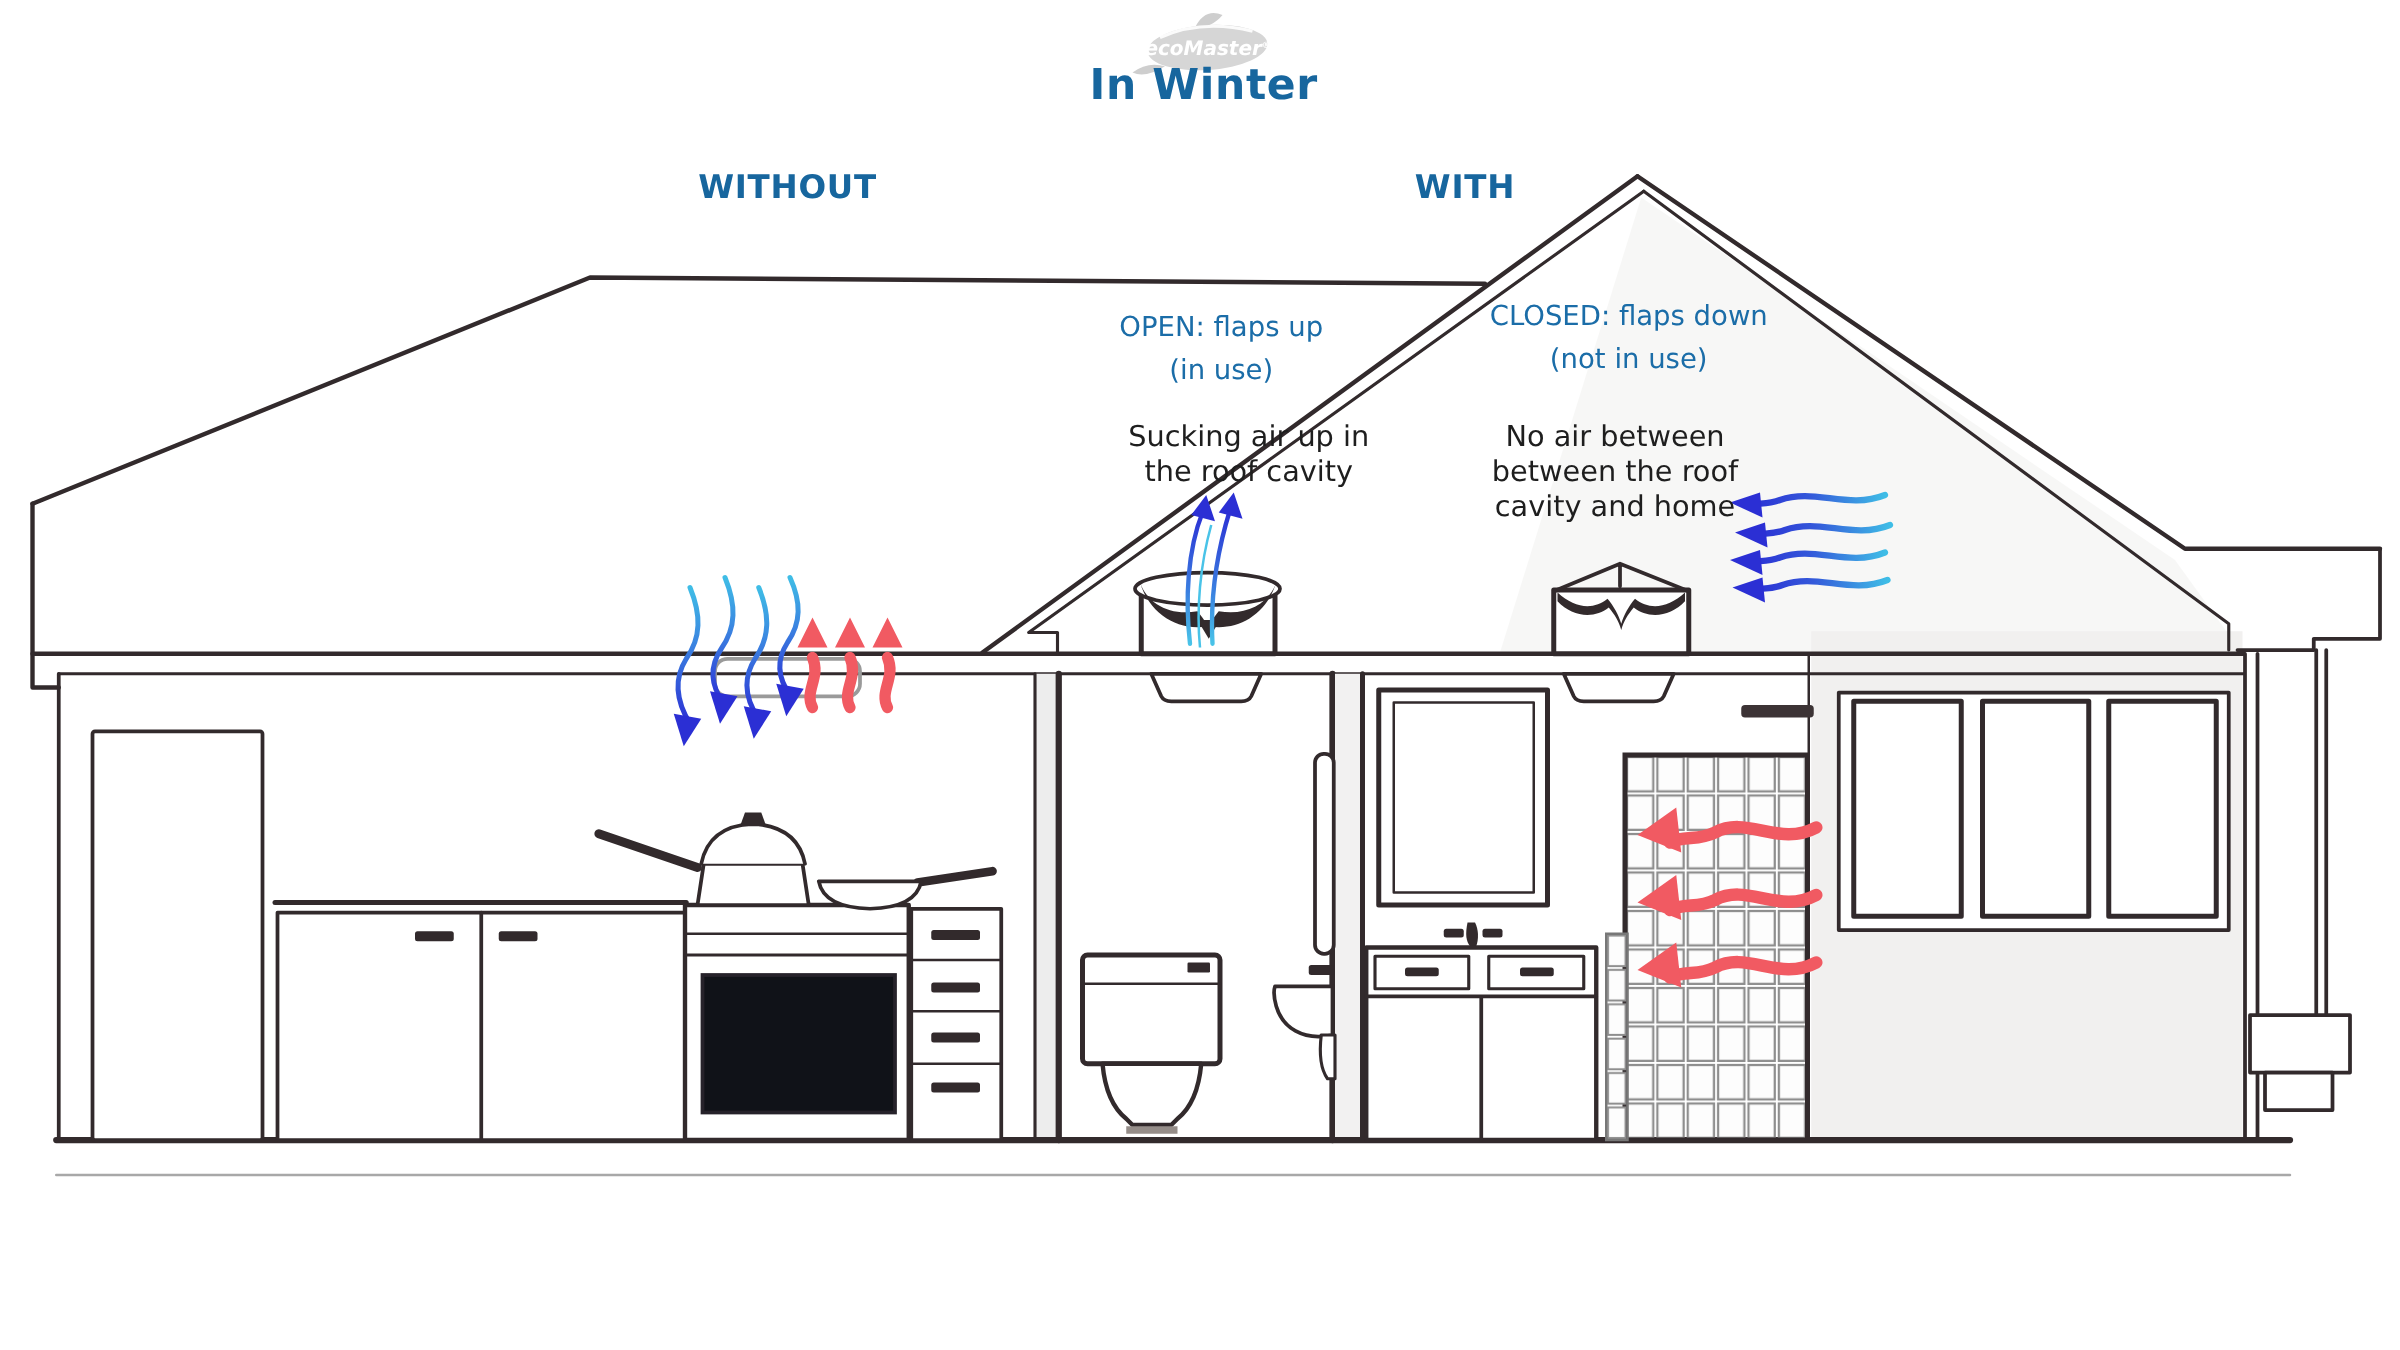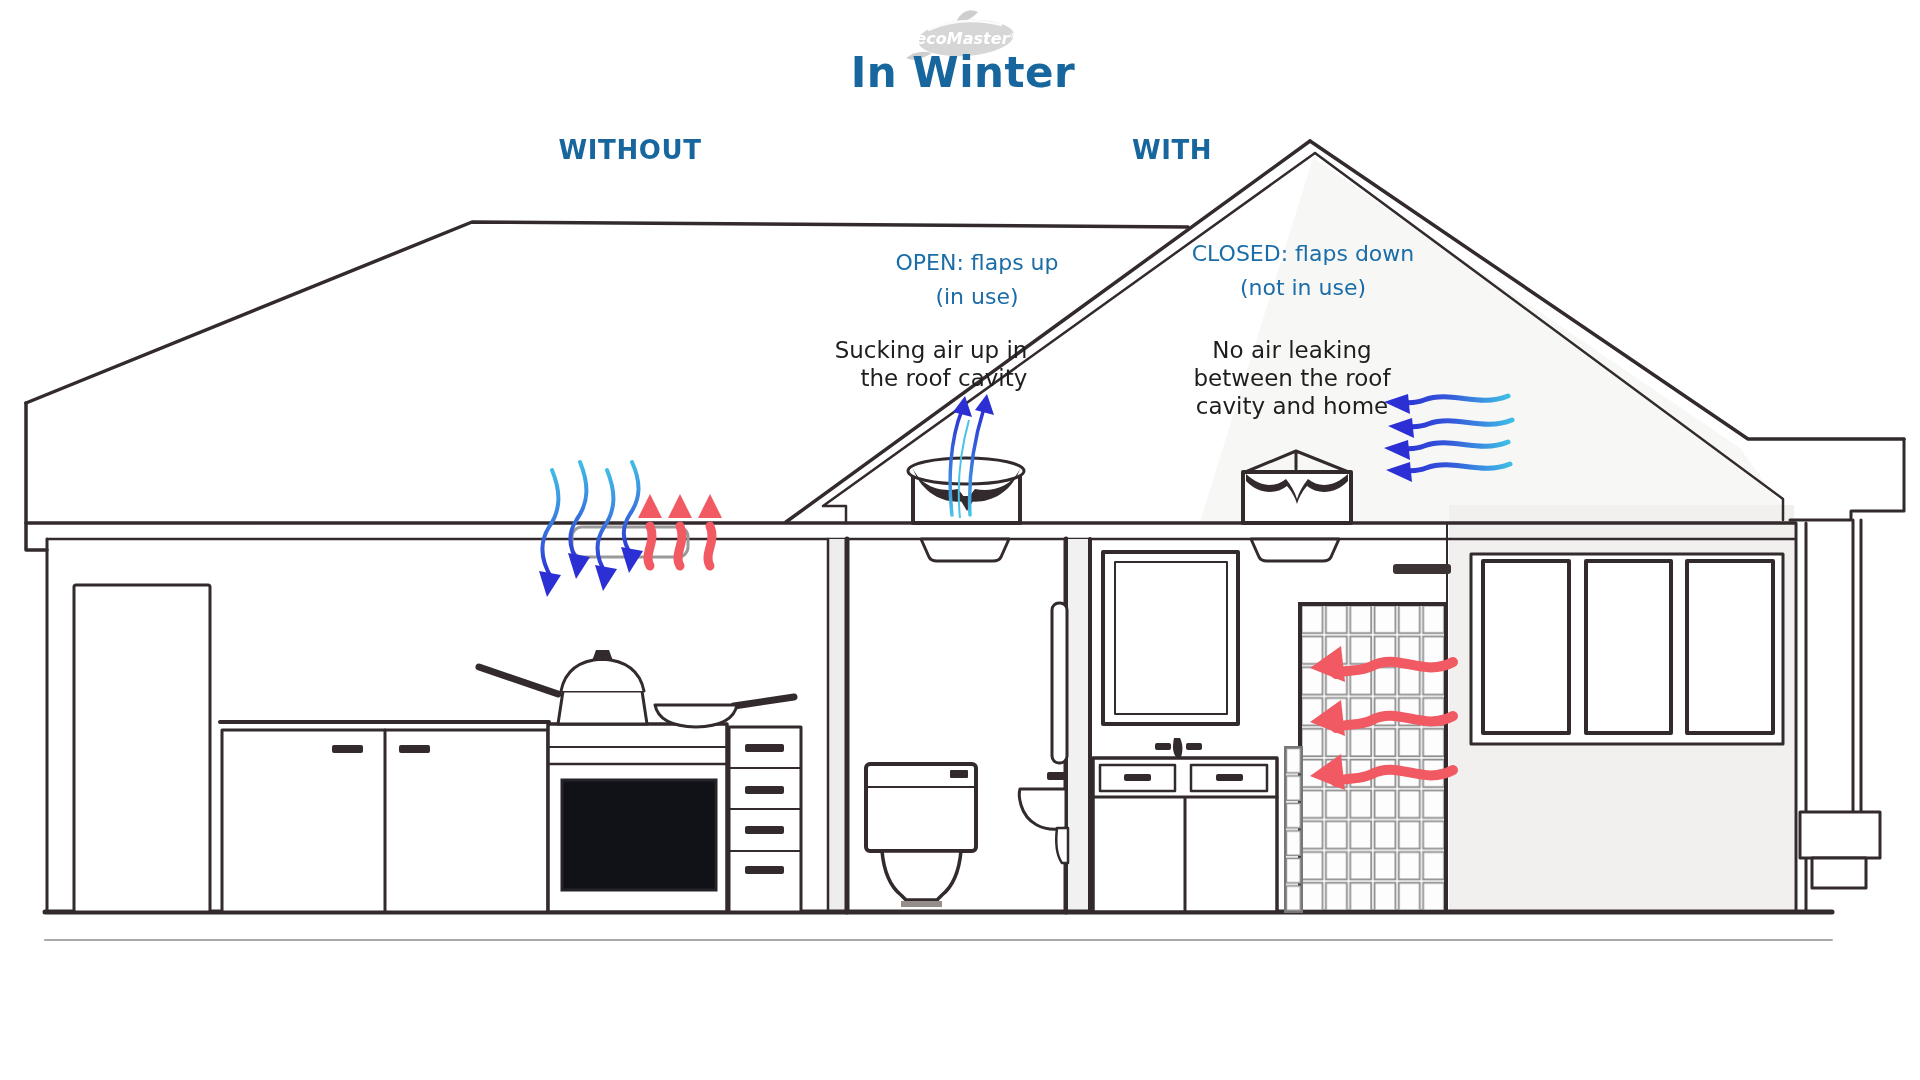--- a/index.html
+++ b/index.html
@@ -13,21 +13,21 @@
   .sw2{stroke-width:2}.sw25{stroke-width:2.5}.sw35{stroke-width:3.5}.sw4{stroke-width:4}.sw5{stroke-width:5}.sw7{stroke-width:7}
   .fw{fill:#ffffff;}
   .fd{fill:var(--line-dark,#322a2c);stroke:none;}
   .gray{fill:var(--room-gray,#f1f0ef);stroke:none;}
   .lite{stroke:#a8a8a8;}
   .red{stroke:var(--warm-red,#f15a62);fill:none;stroke-linecap:round;}
   .fred{fill:var(--warm-red,#f15a62);stroke:none;}
   .fblue{fill:var(--cold-blue,#2b2fd4);stroke:none;}
   
   .txt{position:absolute;transform:translateX(-50%);text-align:center;white-space:nowrap;}
-  .title{top:48px;left:963px;font-size:42px;font-weight:700;color:var(--heading-blue,#17669e);letter-spacing:.5px;}
+  .title{top:48px;left:963px;font-size:34px;font-weight:700;color:var(--heading-blue,#17669e);letter-spacing:.5px;}
   .col-label{top:135px;font-size:26px;font-weight:700;color:var(--heading-blue,#17669e);letter-spacing:.6px;}
   .blue-note{color:var(--accent-blue,#1b6da8);font-size:22px;line-height:34px;font-weight:400;}
   .black-note{color:var(--text-black,#1e1e1e);font-size:23px;line-height:28px;font-weight:400;}
 </style>
 </head>
 <body>
 
 <div class="stage">
 
   <svg width="1920" height="1080" viewBox="0 0 1920 1080">
@@ -247,28 +247,28 @@
 
   <div class="txt title">In Winter</div>
   <div class="txt col-label" style="left:630px;">WITHOUT</div>
   <div class="txt col-label" style="left:1172px;">WITH</div>
 
 
   <div class="txt blue-note" style="left:977px;top:246px;">
     <div>OPEN: flaps up</div>
     <div>(in use)</div>
   </div>
-  <div class="txt black-note" style="left:931px;top:336px;text-align:right;">
+  <div class="txt black-note" style="left:999px;top:336px;">
     <div>Sucking air up in</div>
     <div>the roof cavity</div>
   </div>
 
   <div class="txt blue-note" style="left:1303px;top:237px;">
     <div>CLOSED: flaps down</div>
     <div>(not in use)</div>
   </div>
   <div class="txt black-note" style="left:1292px;top:336px;">
-    <div>No air leaking</div>
+    <div>No air between</div>
     <div>between the roof</div>
     <div>cavity and home</div>
   </div>
 
 </div>
 
 </body></html>

